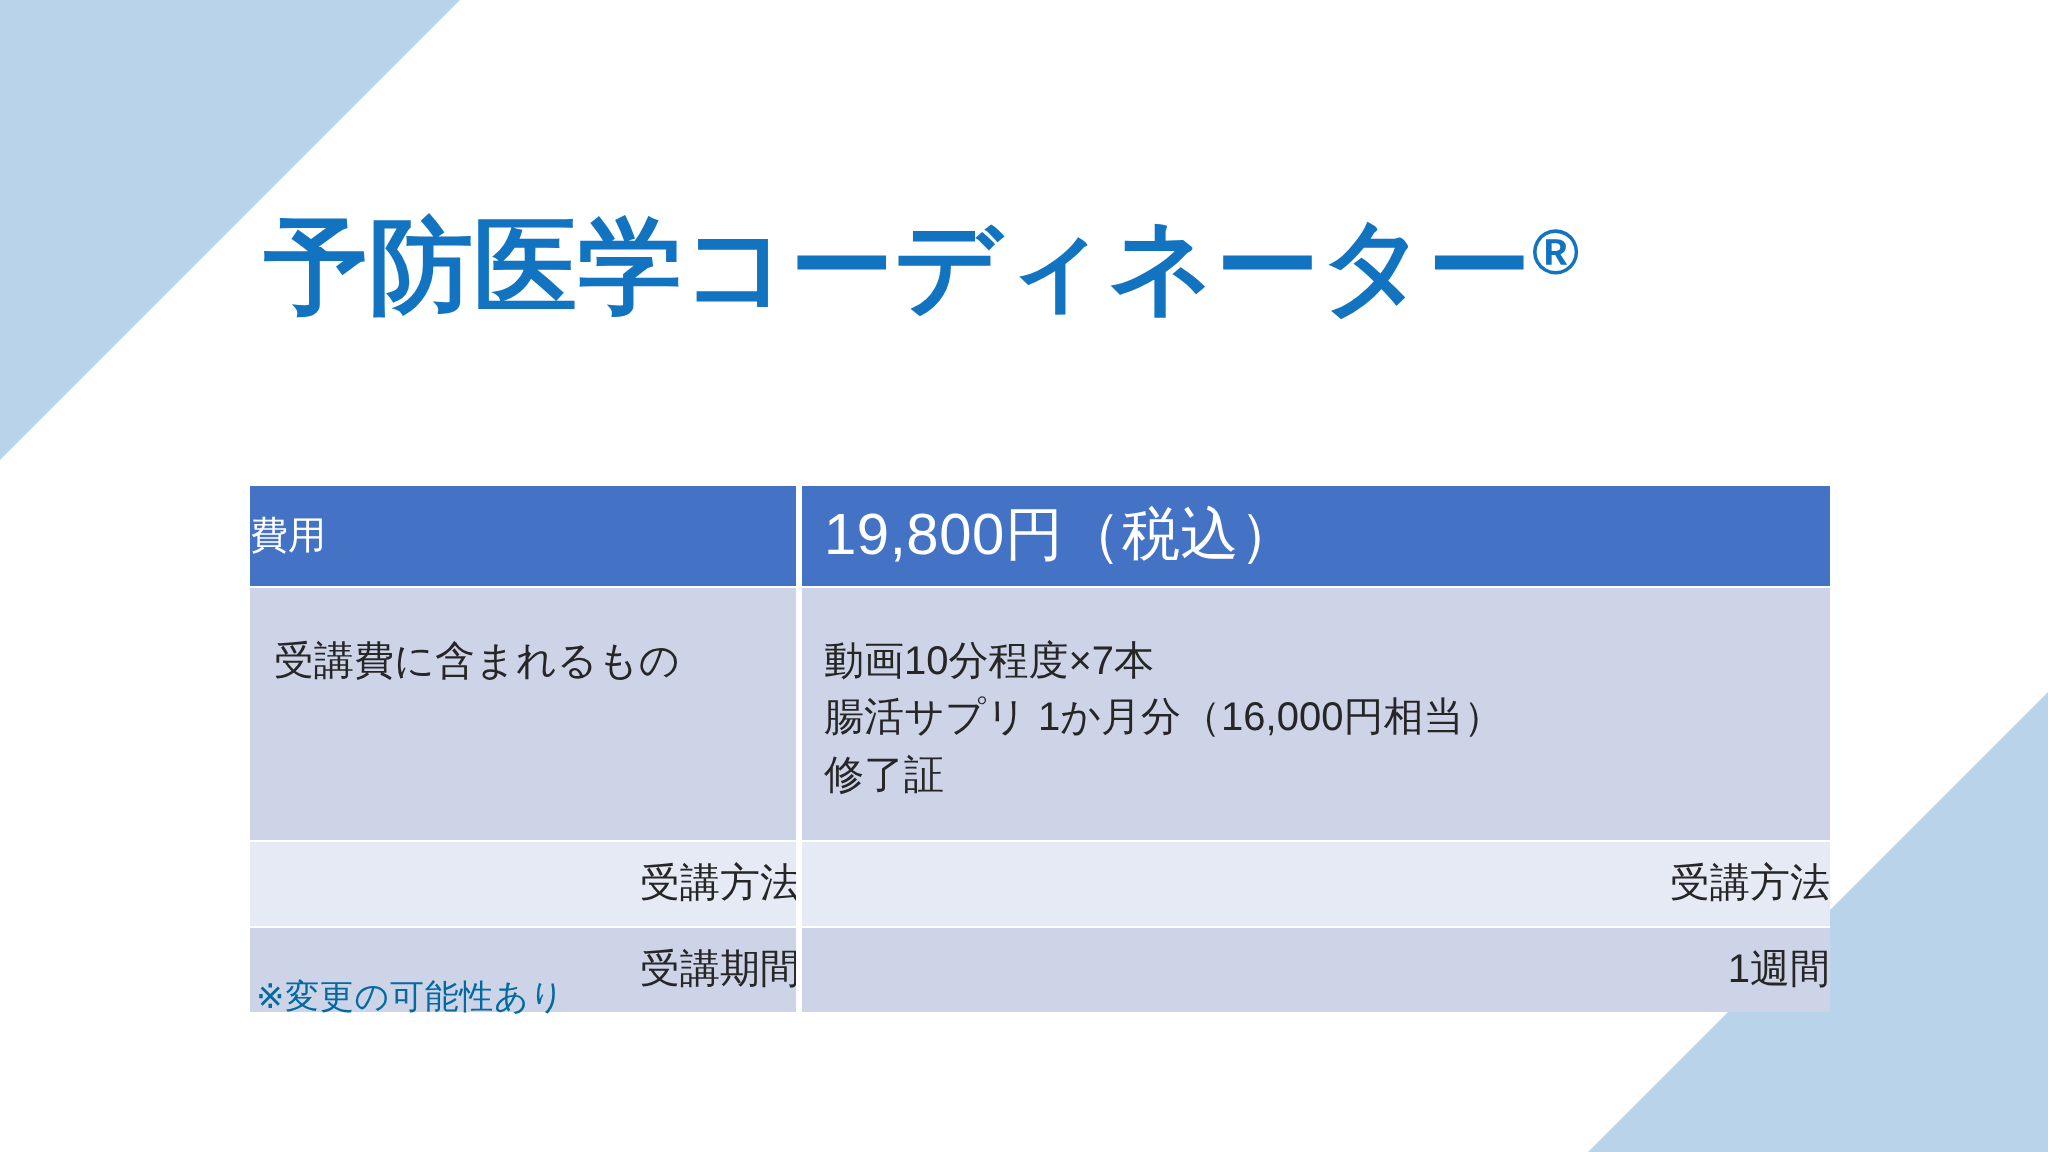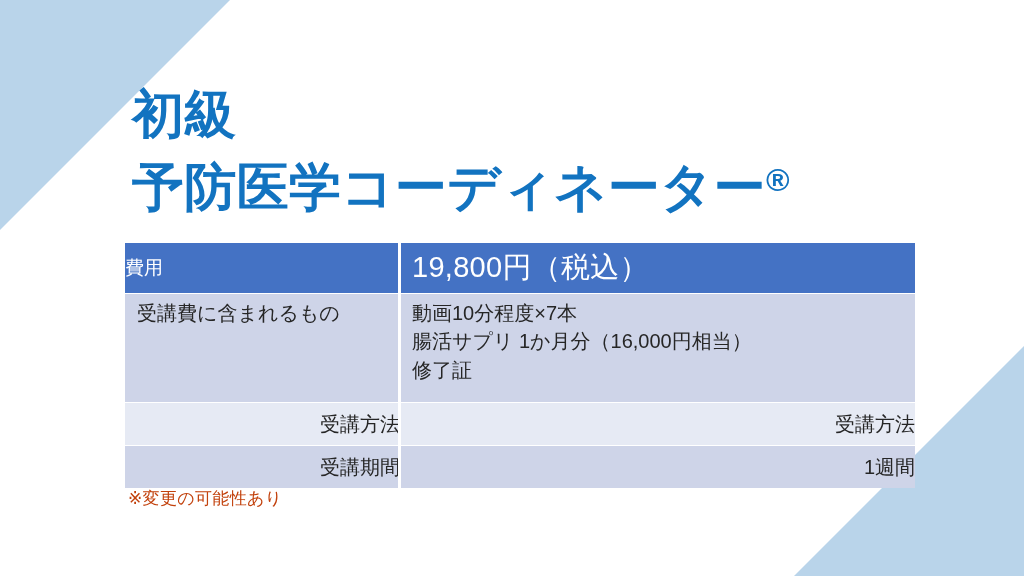--- a/index.html
+++ b/index.html
@@ -100,21 +100,21 @@
 
   .row-a td { background: #ced4e8; }
   .row-b td { background: #e6eaf4; }
 
   .row-body td {
     color: #262626;
     font-size: 20px;
     padding-left: 12px;
     line-height: 1.42;
   }
-  .row-tall td { height: 103px; vertical-align: top; padding-top: 5px; }
+  .row-tall td { height: 103px; vertical-align: top; padding-top: 23px; }
   .row-short td { height: 42px; text-align: right; }
 
   
   .cell-value { position: relative; }
   .cell-value::before {
     content: "";
     position: absolute;
     left: -2px;
     top: 0;
     bottom: 0;
@@ -125,34 +125,33 @@
   .row-body td { border-top: 1px solid #ffffff; }
 
   .multiline { white-space: pre-line; }
 
   
   .footnote {
     position: absolute;
     left: 128px;
     top: 487px;
     font-size: 17px;
-    color: #c2410c;
+    color: #0369a1;
     letter-spacing: 0.02em;
   }
 </style>
 </head>
 <body>
 
 <div id="slide">
 
   <div class="corner corner-tl"></div>
   <div class="corner corner-br"></div>
 
   <div class="title-block">
-    <span class="title-line1">初級</span>
     <span class="title-line2"><span>予防医学コーディネーター</span><span class="reg">®</span></span>
   </div>
 
   <table class="table">
     <colgroup>
       <col class="col-label">
       <col class="col-value">
     </colgroup>
     <tbody>
       <tr class="row-head">

